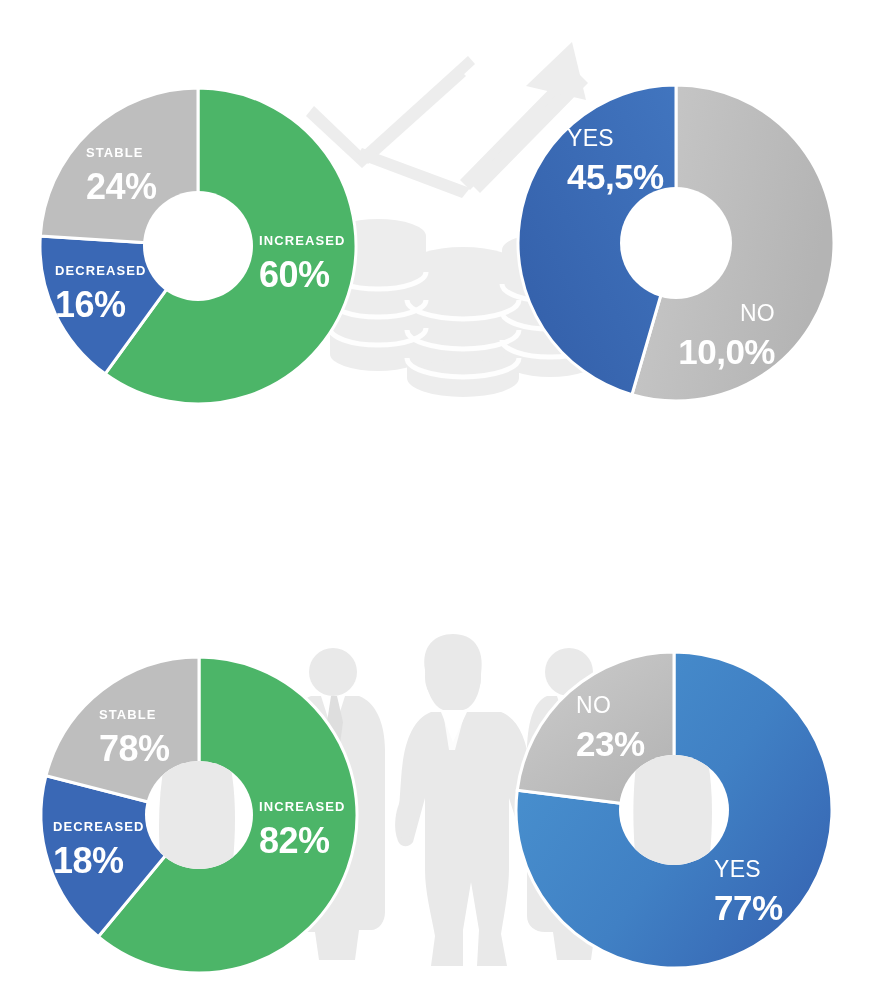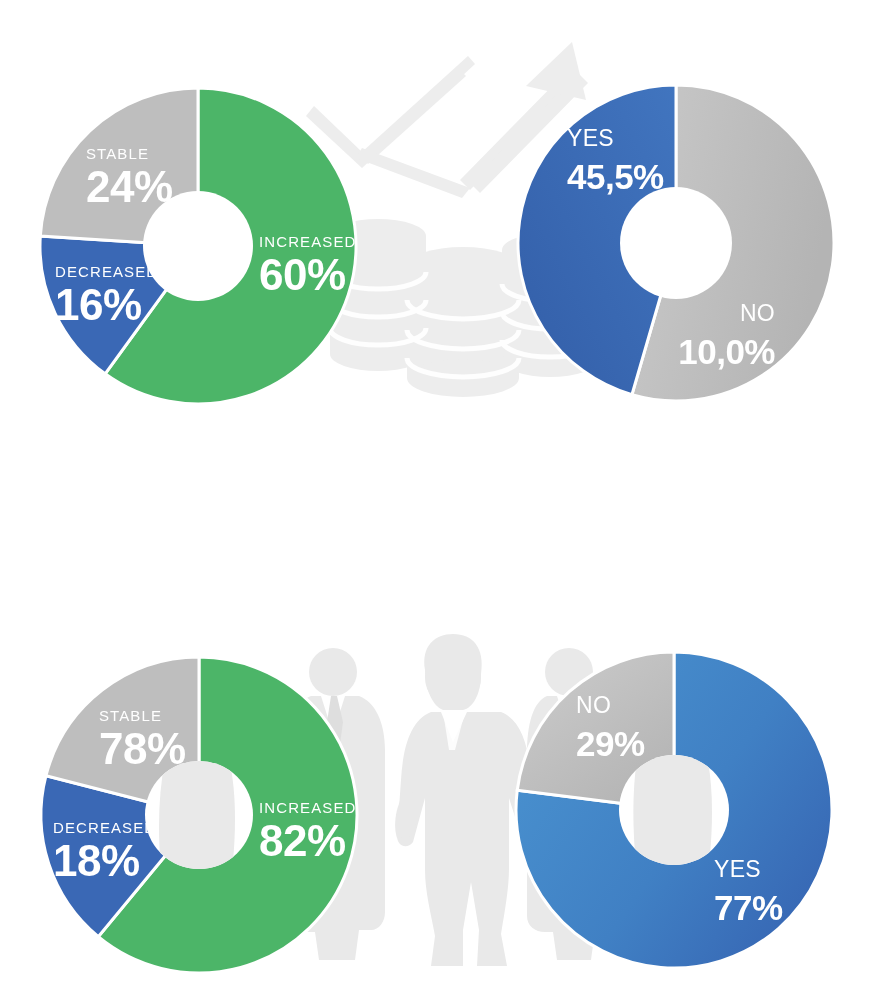--- a/index.html
+++ b/index.html
@@ -49,30 +49,30 @@
 
   .seg-label {
     position: absolute;
     pointer-events: none;
     color: #ffffff;
     line-height: 1;
     white-space: nowrap;
   }
   .seg-label .cat {
     display: block;
-    font-size: 15px;
-    font-weight: normal;
+    font-size: 13px;
+    font-weight: bold;
     letter-spacing: 1.1px;
   }
   .seg-label .val {
     display: block;
-    font-size: 44px;
+    font-size: 36px;
     font-weight: bold;
     letter-spacing: -0.5px;
-    margin-top: 4px;
+    margin-top: 10px;
   }
   
   .seg-label.plain .cat {
     font-size: 23px;
     font-weight: normal;
     letter-spacing: 0.3px;
   }
   .seg-label.plain .val {
     font-size: 35px;
     margin-top: 9px;
@@ -266,17 +266,17 @@
         <path d="M126 94 C118 128 118 172 122 216 L148 228 L186 226 L196 204 C200 160 198 122 190 94 Z"></path>
       </g>
     </svg>
 
     <div class="seg-label plain align-left" style="left:200px; top:208px;">
       <span class="cat">YES</span>
       <span class="val">77%</span>
     </div>
     <div class="seg-label plain align-left" style="left:62px; top:44px;">
       <span class="cat">NO</span>
-      <span class="val">29%</span>
+      <span class="val">23%</span>
     </div>
   </div>
 
 </div>
 
 </body></html>

